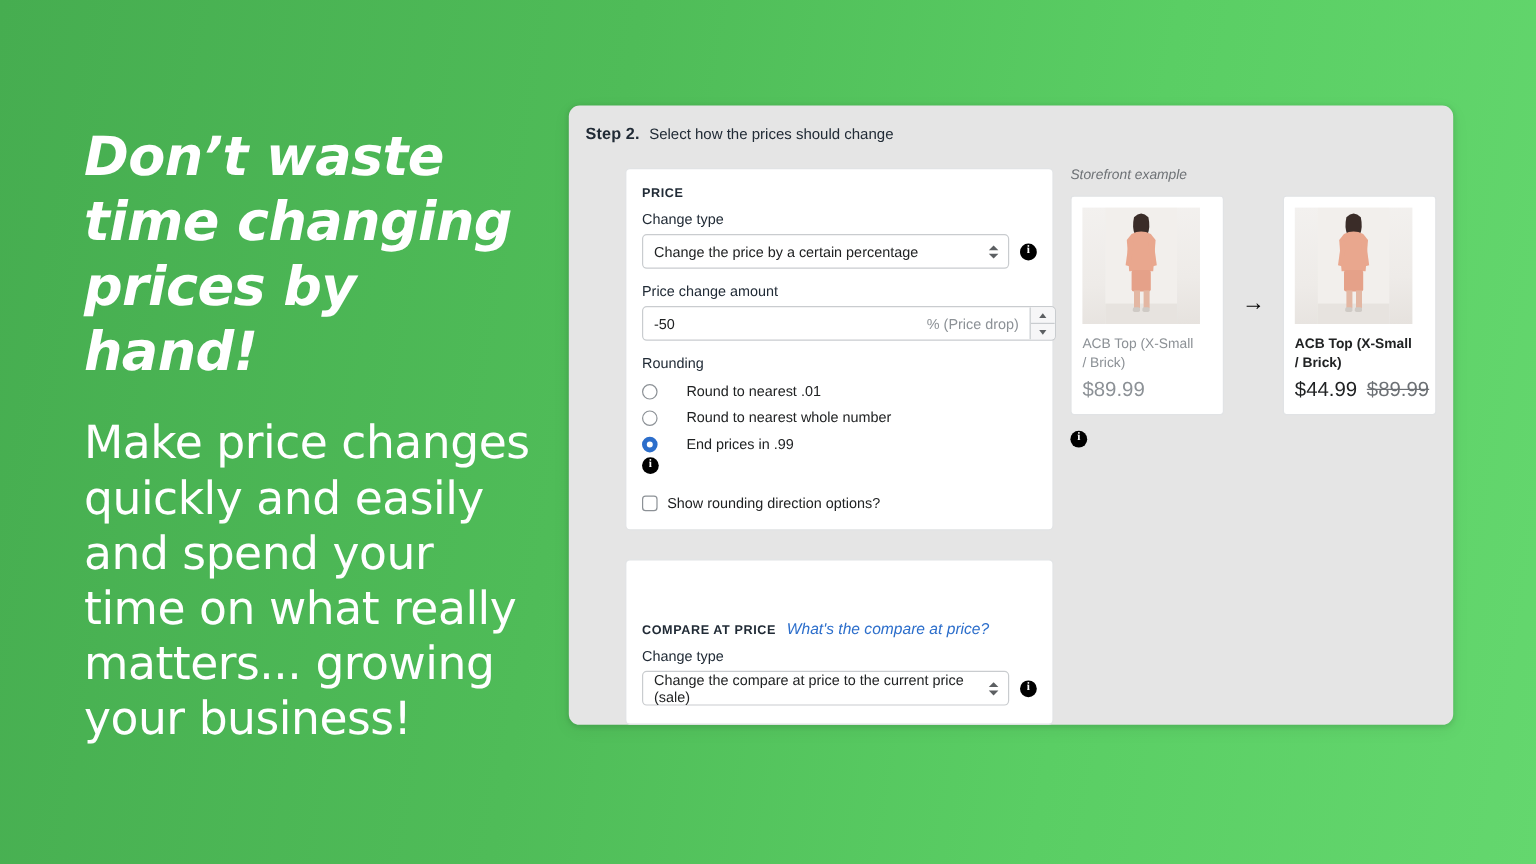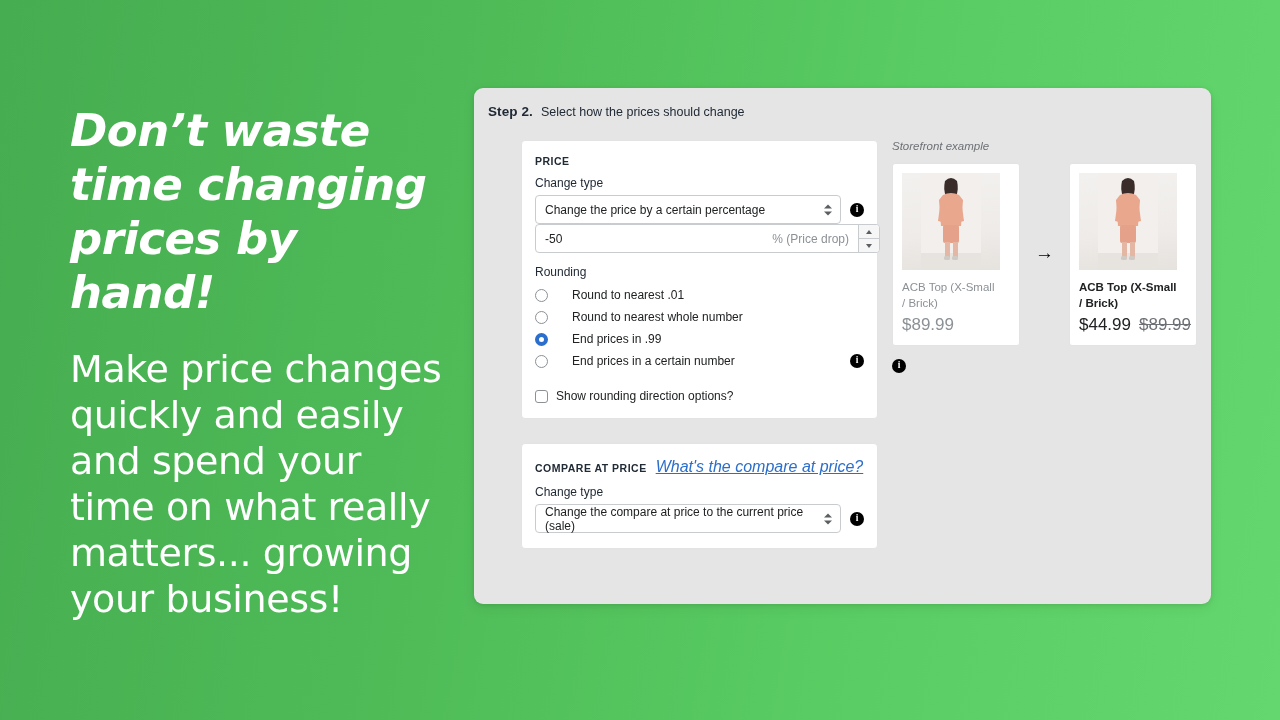--- a/index.html
+++ b/index.html
@@ -94,25 +94,25 @@
     margin: 0 0 9px 0;
   }
   .panel-title-row {
     display: flex;
     align-items: baseline;
     gap: 9px;
     margin-bottom: 9px;
   }
   .panel-title-row .panel-title { margin: 0; }
   .help-link {
-    font-size: 16px;
+    font-size: 13px;
     font-style: italic;
     color: #2c6ecb;
-    text-decoration: underline;
-    cursor: pointer;
+    cursor: pointer;
+    margin-top: 35px;
   }
 
   .field-label {
     font-size: 12px;
     color: #212b36;
     margin-bottom: 5px;
     display: block;
   }
 
   .control-row {
@@ -361,20 +361,21 @@
         <div class="select-box">
           <span>Change the price by a certain percentage</span>
           <span class="select-caret">
             <span class="caret-up"></span>
             <span class="caret-dn"></span>
           </span>
         </div>
         <span class="info-icon">i</span>
       </div>
 
+      <label class="field-label" style="margin-top:12px;">Price change amount</label>
       <div class="num-field">
         <span class="num-value">-50</span>
         <span class="num-suffix">% (Price drop)</span>
         <span class="spinner">
           <span class="spin-btn">
               <span class="spin-up"></span>
             </span>
           <span class="spin-btn">
               <span class="spin-dn"></span>
             </span>
@@ -392,24 +393,20 @@
         <span class="radio"></span>
         <span class="radio-text">Round to nearest whole number</span>
       </div>
 
       <div class="radio-row">
         <span class="radio checked"></span>
         <span class="radio-text">End prices in .99</span>
       </div>
 
       <div class="radio-row-with-info">
-        <div class="radio-row">
-          <span class="radio"></span>
-          <span class="radio-text">End prices in a certain number</span>
-        </div>
         <span class="info-icon">i</span>
       </div>
 
       <div class="check-row">
         <span class="checkbox"></span>
         <span class="check-text">Show rounding direction options?</span>
       </div>
     </div>
 
     <div class="panel">

